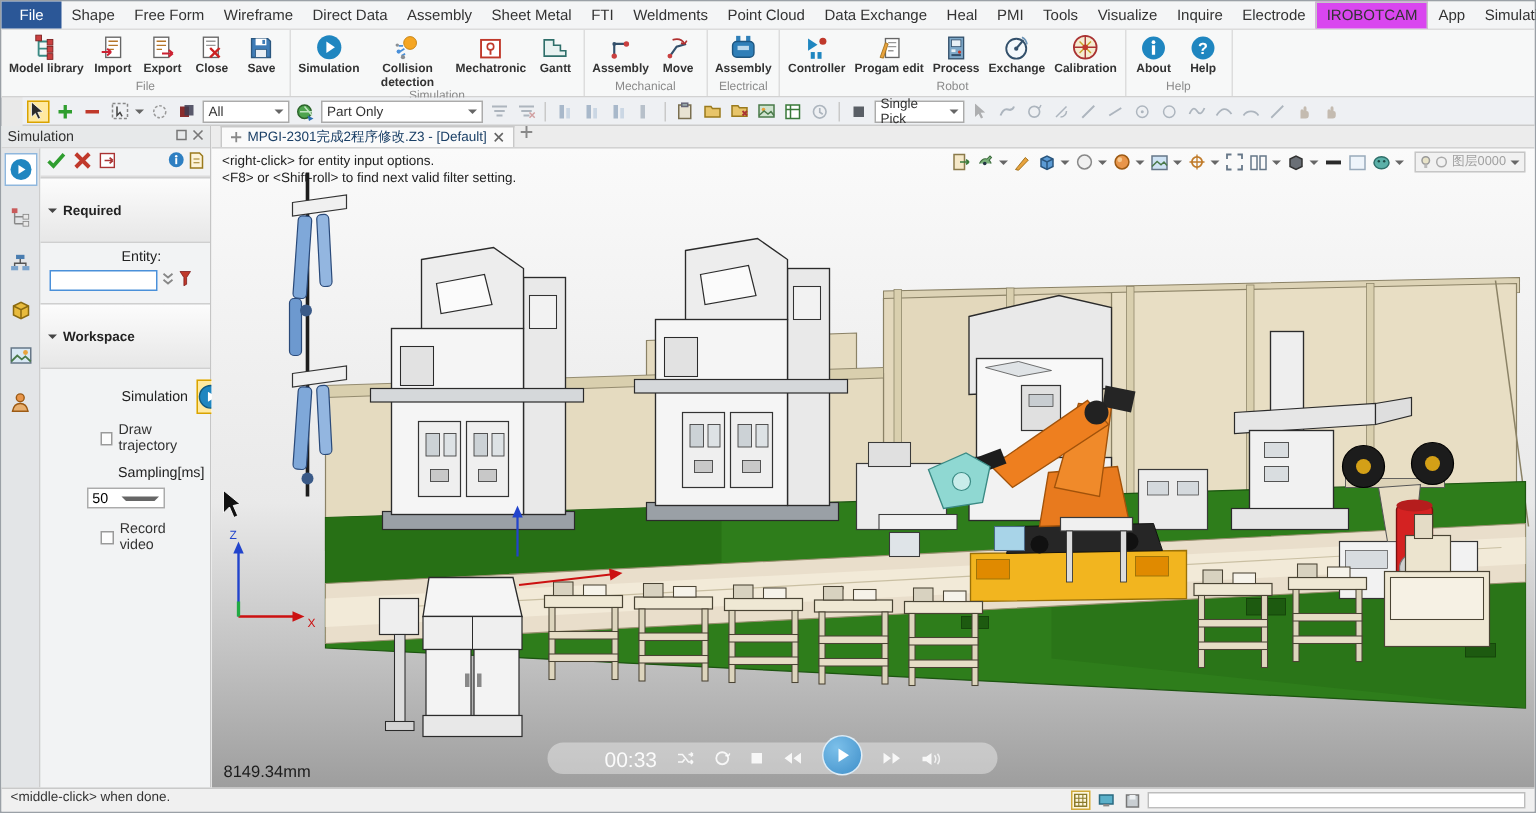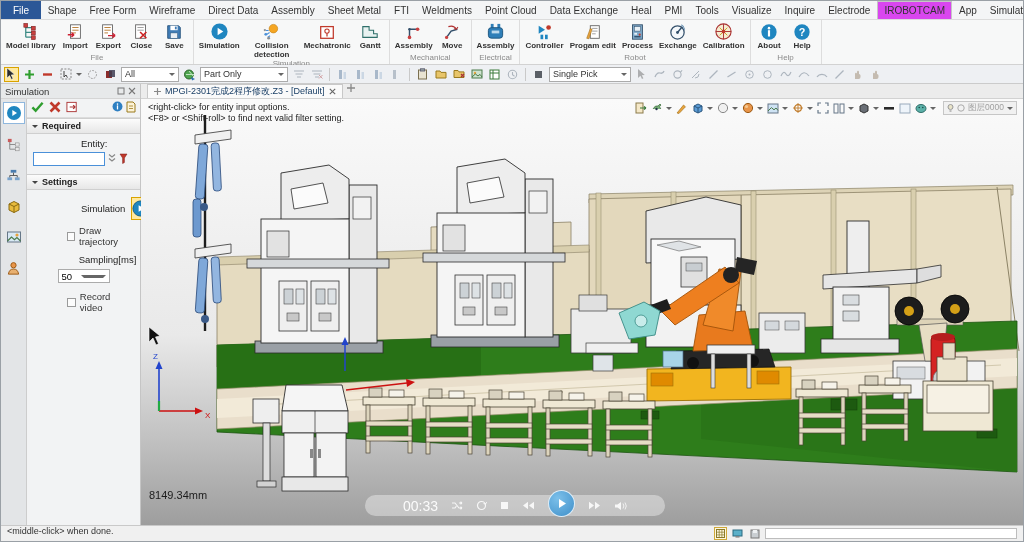--- a/index.html
+++ b/index.html
@@ -21,21 +21,21 @@
   .rgroup { display:flex; flex-direction:column; border-right:1px solid #ddd; padding:0 2px;}
   .rbtns { flex:1; display:flex; align-items:flex-start; }
   .rbtn { display:flex; flex-direction:column; align-items:center; padding:2px 3px 0;
     min-width:33px; max-width:58px; cursor:default;}
   .rbtn .ric { width:19px; height:19px; display:flex; align-items:center; justify-content:center;}
   .rbtn .rlbl { font-size:8px; line-height:8.5px; color:#333; text-align:center; padding-top:1px;font-weight:bold;}
   .rgname { font-size:8px; color:#8a8a8a; text-align:center; height:11px; line-height:10px;}
 
   
   .quickbar { height:19px; background:#eef0f3; border-bottom:1px solid #cbcbcb;
-    display:flex; align-items:center; gap:3px; padding:0 3px; font-size:9px; flex:0 0 auto;}
+    display:flex; align-items:center; gap:3px; padding:0 3px; font-size:9px; flex:0 0 auto;margin-left:14px;}
   .qicon { width:15px; height:15px; display:flex; align-items:center; justify-content:center;}
   .qicon.hl { background:#ffe9a0; border:1px solid #d9a300; }
   .qsel { height:15px; border:1px solid #ababab; background:#fff; display:flex;
     align-items:center; padding:0 3px; gap:3px; color:#333; }
   .caret { width:0; height:0; border:3px solid transparent; border-top-color:#666; margin-top:4px;}
   .qsep { width:1px; height:13px; background:#c9c9c9; margin:0 2px; }
   .dim { opacity:.42; }
 
   
   .main { flex:1; display:flex; min-height:0; }
@@ -50,21 +50,21 @@
   .strip { width:26px; flex:0 0 26px; background:#e3e5e7; border-right:1px solid #cdcdcd;
     display:flex; flex-direction:column; align-items:center; padding-top:3px; gap:9px;}
   .sitem { width:22px; height:22px; display:flex; align-items:center; justify-content:center;}
   .sitem.active { background:#fff; border:1px solid #8fb7dd; }
   .form { flex:1; display:flex; flex-direction:column; background:#f2f3f4; min-width:0;}
   .ftool { height:19px; display:flex; align-items:center; gap:5px; padding:0 4px;
     border-bottom:1px solid #dcdcdc;}
   .ftool .right { margin-left:auto; display:flex; gap:3px;}
   .sechead { background:linear-gradient(#fcfcfc,#e7e7e7); border-top:1px solid #cfcfcf;
     border-bottom:1px solid #cfcfcf; font-weight:bold; font-size:9px; color:#222;
-    padding:2px 5px; display:flex; align-items:center; gap:4px;}
+    padding:16px 5px; display:flex; align-items:center; gap:4px;}
   .tri { width:0; height:0; border:3.5px solid transparent; border-top-color:#444; margin-top:3px;}
   .secbody { padding:4px 6px 8px; display:flex; flex-direction:column; gap:3px; }
   .flabel { color:#222;padding-left:48px; }
   .erow { display:flex; align-items:center; gap:3px; }
   .einput { width:72px; height:14px; border:1px solid #4a90d9; background:#fff; }
   .simrow { display:flex; align-items:center; gap:6px; margin:3px 0 2px;}
   .pbtn { width:27px; height:23px; display:flex; align-items:center; justify-content:center;
     background:#fff; border:1px solid #bfbfbf;}
   .pbtn.on { background:#ffe9a0; border:1px solid #d9a300; }
   .chkrow { display:flex; align-items:center; gap:4px; padding-left:34px; color:#333;}
@@ -82,21 +82,21 @@
     display:flex; align-items:center; gap:4px; padding:0 6px; margin-left:6px;}
   .newtab { width:16px; display:flex; align-items:center; justify-content:center; color:#666;}
   .hints { position:absolute; top:18px; left:7px; font-size:9px; line-height:11px;
     color:#222; z-index:2; }
   .viewtools { position:absolute; top:17px; right:6px; display:flex; align-items:center;
     gap:3px; z-index:2; }
   .vti { width:13px; height:13px; display:flex; align-items:center; justify-content:center;}
   .layerbox { height:14px; border:1px solid #c6c6c6; background:#f1f1f1; color:#a0a0a0;
     font-size:8.5px; display:flex; align-items:center; gap:3px; padding:0 3px; margin-left:4px;}
   .scene { position:absolute; top:15px; left:0; width:884px; height:430px; }
-  .dimlabel { position:absolute; left:8px; bottom:24px; font-size:11px; color:#1c1c1c; z-index:2;}
+  .dimlabel { position:absolute; left:8px; bottom:4px; font-size:11px; color:#1c1c1c; z-index:2;}
   .mediabar { position:absolute; bottom:9px; left:224px; width:300px; height:21px;
     border-radius:11px; background:rgba(255,255,255,0.38); display:flex; align-items:center;
     justify-content:center; gap:13px; z-index:2; }
   .mtime { font-size:14px; color:rgba(255,255,255,0.92); }
   .mi { display:flex; align-items:center; justify-content:center; }
   .playbig { width:27px; height:27px; border-radius:50%; margin-top:-4px;
     background:radial-gradient(circle at 35% 30%, #7cc0ea, #3f8fc9); border:1.5px solid rgba(255,255,255,0.8);
     display:flex; align-items:center; justify-content:center; }
 
   
@@ -412,21 +412,21 @@
       <span style="flex:1">All</span>
         <span class="caret"></span>
     </div>
     <span class="qicon">
         <svg width="13" height="13" viewBox="0 0 13 13">
           <circle cx="6" cy="6.5" r="4.5" fill="#4ea44e" stroke="#2c642c"></circle>
           <path d="M3 6.5 h8 M6 3 l5 6" stroke="#bfe3bf" stroke-width="1"></path>
           <path d="M8 9 l4 2 -3 1.6" fill="#2e6fb0"></path>
         </svg>
       </span>
-    <div class="qsel" style="width:88px">
+    <div class="qsel" style="width:108px">
       <span style="flex:1">Part Only</span>
         <span class="caret"></span>
     </div>
     <span class="qicon dim">
         <svg width="12" height="10" viewBox="0 0 12 10">
           <path d="M1 2 h10 M2.5 5 h7 M4 8 h4" stroke="#567" stroke-width="1.2"></path>
         </svg>
       </span>
     <span class="qicon dim">
         <svg width="12" height="10" viewBox="0 0 12 10">
@@ -494,21 +494,21 @@
           <circle cx="5.5" cy="5.5" r="4.2" fill="none" stroke="#567" stroke-width="1.1"></circle>
           <path d="M5.5 3 v2.8 l2 1.4" fill="none" stroke="#567" stroke-width="1.1"></path>
         </svg>
       </span>
     <span class="qsep"></span>
     <span class="qicon">
         <svg width="9" height="9" viewBox="0 0 9 9">
           <rect x="1" y="1" width="7" height="7" fill="#5a5f66"></rect>
         </svg>
       </span>
-    <div class="qsel" style="width:82px">
+    <div class="qsel" style="width:60px">
       <span style="flex:1">Single Pick</span>
         <span class="caret"></span>
     </div>
     <span class="qicon dim">
         <svg width="10" height="11" viewBox="0 0 10 11">
           <path d="M1 0 L1 9 L3.4 6.8 L5 10 L6.4 9.3 L4.8 6.2 L7.8 6 z" fill="#555"></path>
         </svg>
       </span>
     <span class="qicon dim">
         <svg width="11" height="9" viewBox="0 0 11 9">
@@ -672,21 +672,21 @@
               <span><svg width="8" height="10" viewBox="0 0 8 10">
                     <path d="M1 1.5 L4 4 L7 1.5 M1 5.5 L4 8 L7 5.5" fill="none" stroke="#888" stroke-width="1.2"></path>
                   </svg></span>
               <span><svg width="9" height="11" viewBox="0 0 9 11">
                     <path d="M1 1 h7 l-2.6 4 v4.5 l-1.8 1 v-5.5 z" fill="#c0392b" stroke="#7a1515" stroke-width=".5"></path>
                   </svg></span>
             </div>
           </div>
           <div class="sechead">
             <span class="tri"></span>
-            <span>Settings</span>
+            <span>Workspace</span>
           </div>
           <div class="secbody">
             <div class="simrow">
               <span class="flabel">Simulation</span>
               <span class="pbtn on">
                   <svg width="17" height="17" viewBox="0 0 18 18">
                     <circle cx="9" cy="9" r="8" fill="#1f86c0" stroke="#11597f"></circle>
                     <path d="M7 5.5 L13 9 L7 12.5 z" fill="#fff"></path>
                   </svg>
                 </span>

